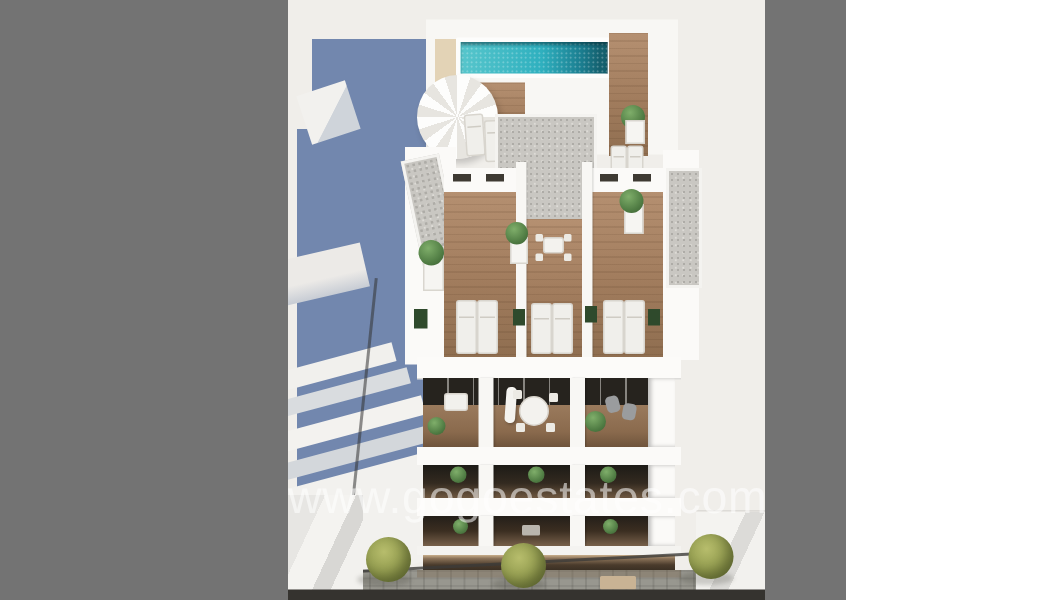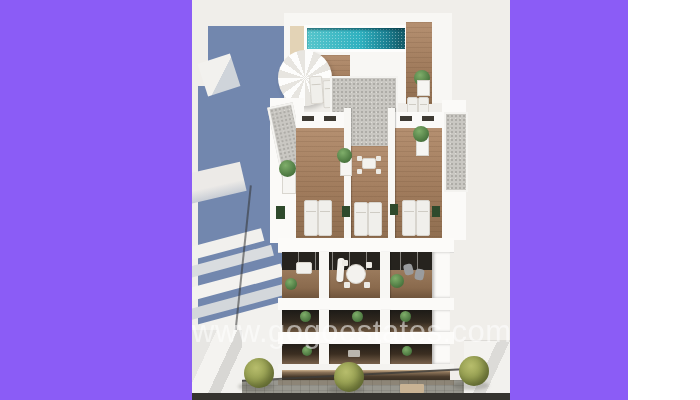--- a/index.html
+++ b/index.html
@@ -1,16 +1,16 @@
 <!DOCTYPE html>
 <html><head>
 <meta charset="utf-8">
 <style>
   html,body{margin:0;padding:0;background:#ffffff;font-family:"Liberation Sans",sans-serif;}
-  .canvas{position:relative;width:628px;height:400px;background:#8b5cf6;overflow:hidden;}
+  .canvas{position:relative;width:564px;height:400px;background:#737373;overflow:hidden;}
   .photo{position:absolute;left:192px;top:0;width:318px;height:400px;background:#f0eeea;overflow:hidden;}
   .abs{position:absolute;}
   
   .wood{background:linear-gradient(180deg,#b59071 0%,#a17c5d 55%,#8f6e50 100%);
         background-image:repeating-linear-gradient(to bottom,rgba(60,35,15,.10) 0 1px,rgba(255,255,255,0) 1px 5px),
                          linear-gradient(180deg,#b59071 0%,#a17c5d 55%,#8f6e50 100%);}
   .gravel{background-color:#c9c7c2;
           background-image:radial-gradient(#aeaca7 0.8px,rgba(0,0,0,0) 0.9px),radial-gradient(#dddbd6 0.8px,rgba(0,0,0,0) 0.9px);
           background-size:4px 4px,5px 5px;background-position:0 0,2px 2px;border:2px solid #f4f3f0;}
   .whitewall{background:#fbfaf8;}

